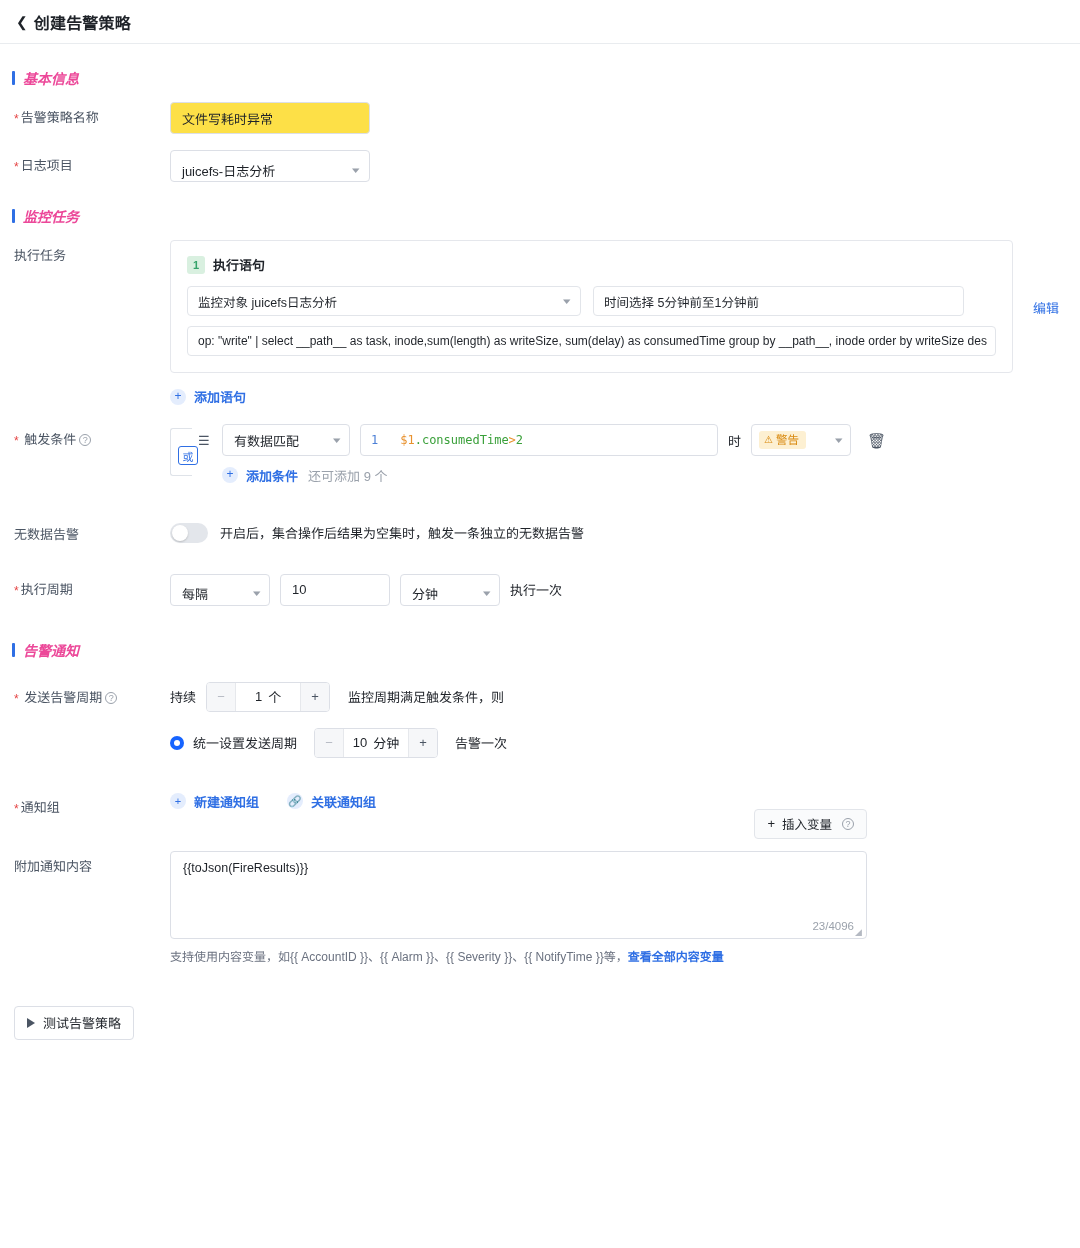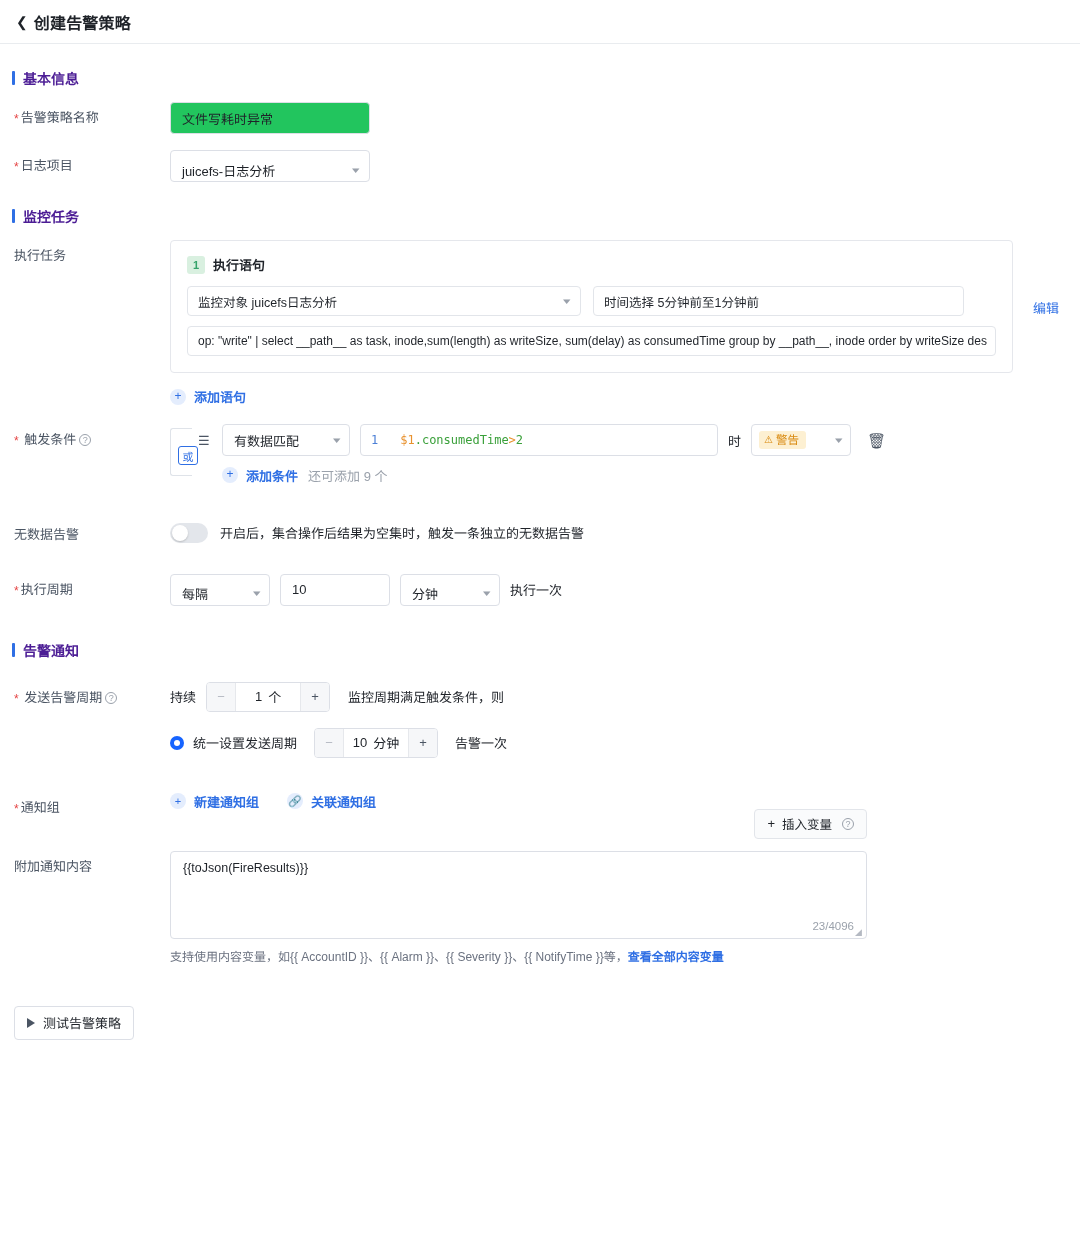--- a/index.html
+++ b/index.html
@@ -40,21 +40,21 @@
   .section-head {
     display: flex;
     align-items: center;
     gap: 8px;
     margin: 24px 0 14px 12px;
   }
   .section-bar {
     width: 3px; height: 14px; background: #2f6fe4; border-radius: 1px;
     display: inline-block;
   }
-  .section-title { font-size: 14px; font-weight: 700; color: #4c1d95; }
+  .section-title { font-size: 14px; font-weight: 700; color: #ec4899; font-style: italic; }
 
   
   .row {
     display: flex;
     align-items: flex-start;
     margin-bottom: 16px;
   }
   .row-label {
     width: 170px;
     flex: 0 0 170px;
@@ -90,21 +90,21 @@
 
   
   .txt-input {
     width: 200px;
     height: 32px;
     border: 1px solid #dcdfe6;
     border-radius: 4px;
     padding: 0 11px;
     font-size: 13px;
     color: #1f2329;
-    background: #22c55e;
+    background: #fde047;
     font-family: inherit;
     display: flex;
     align-items: center;
   }
   .select-box {
     width: 200px;
     height: 32px;
     border: 1px solid #dcdfe6;
     border-radius: 4px;
     padding: 8px 10px 0 11px;

